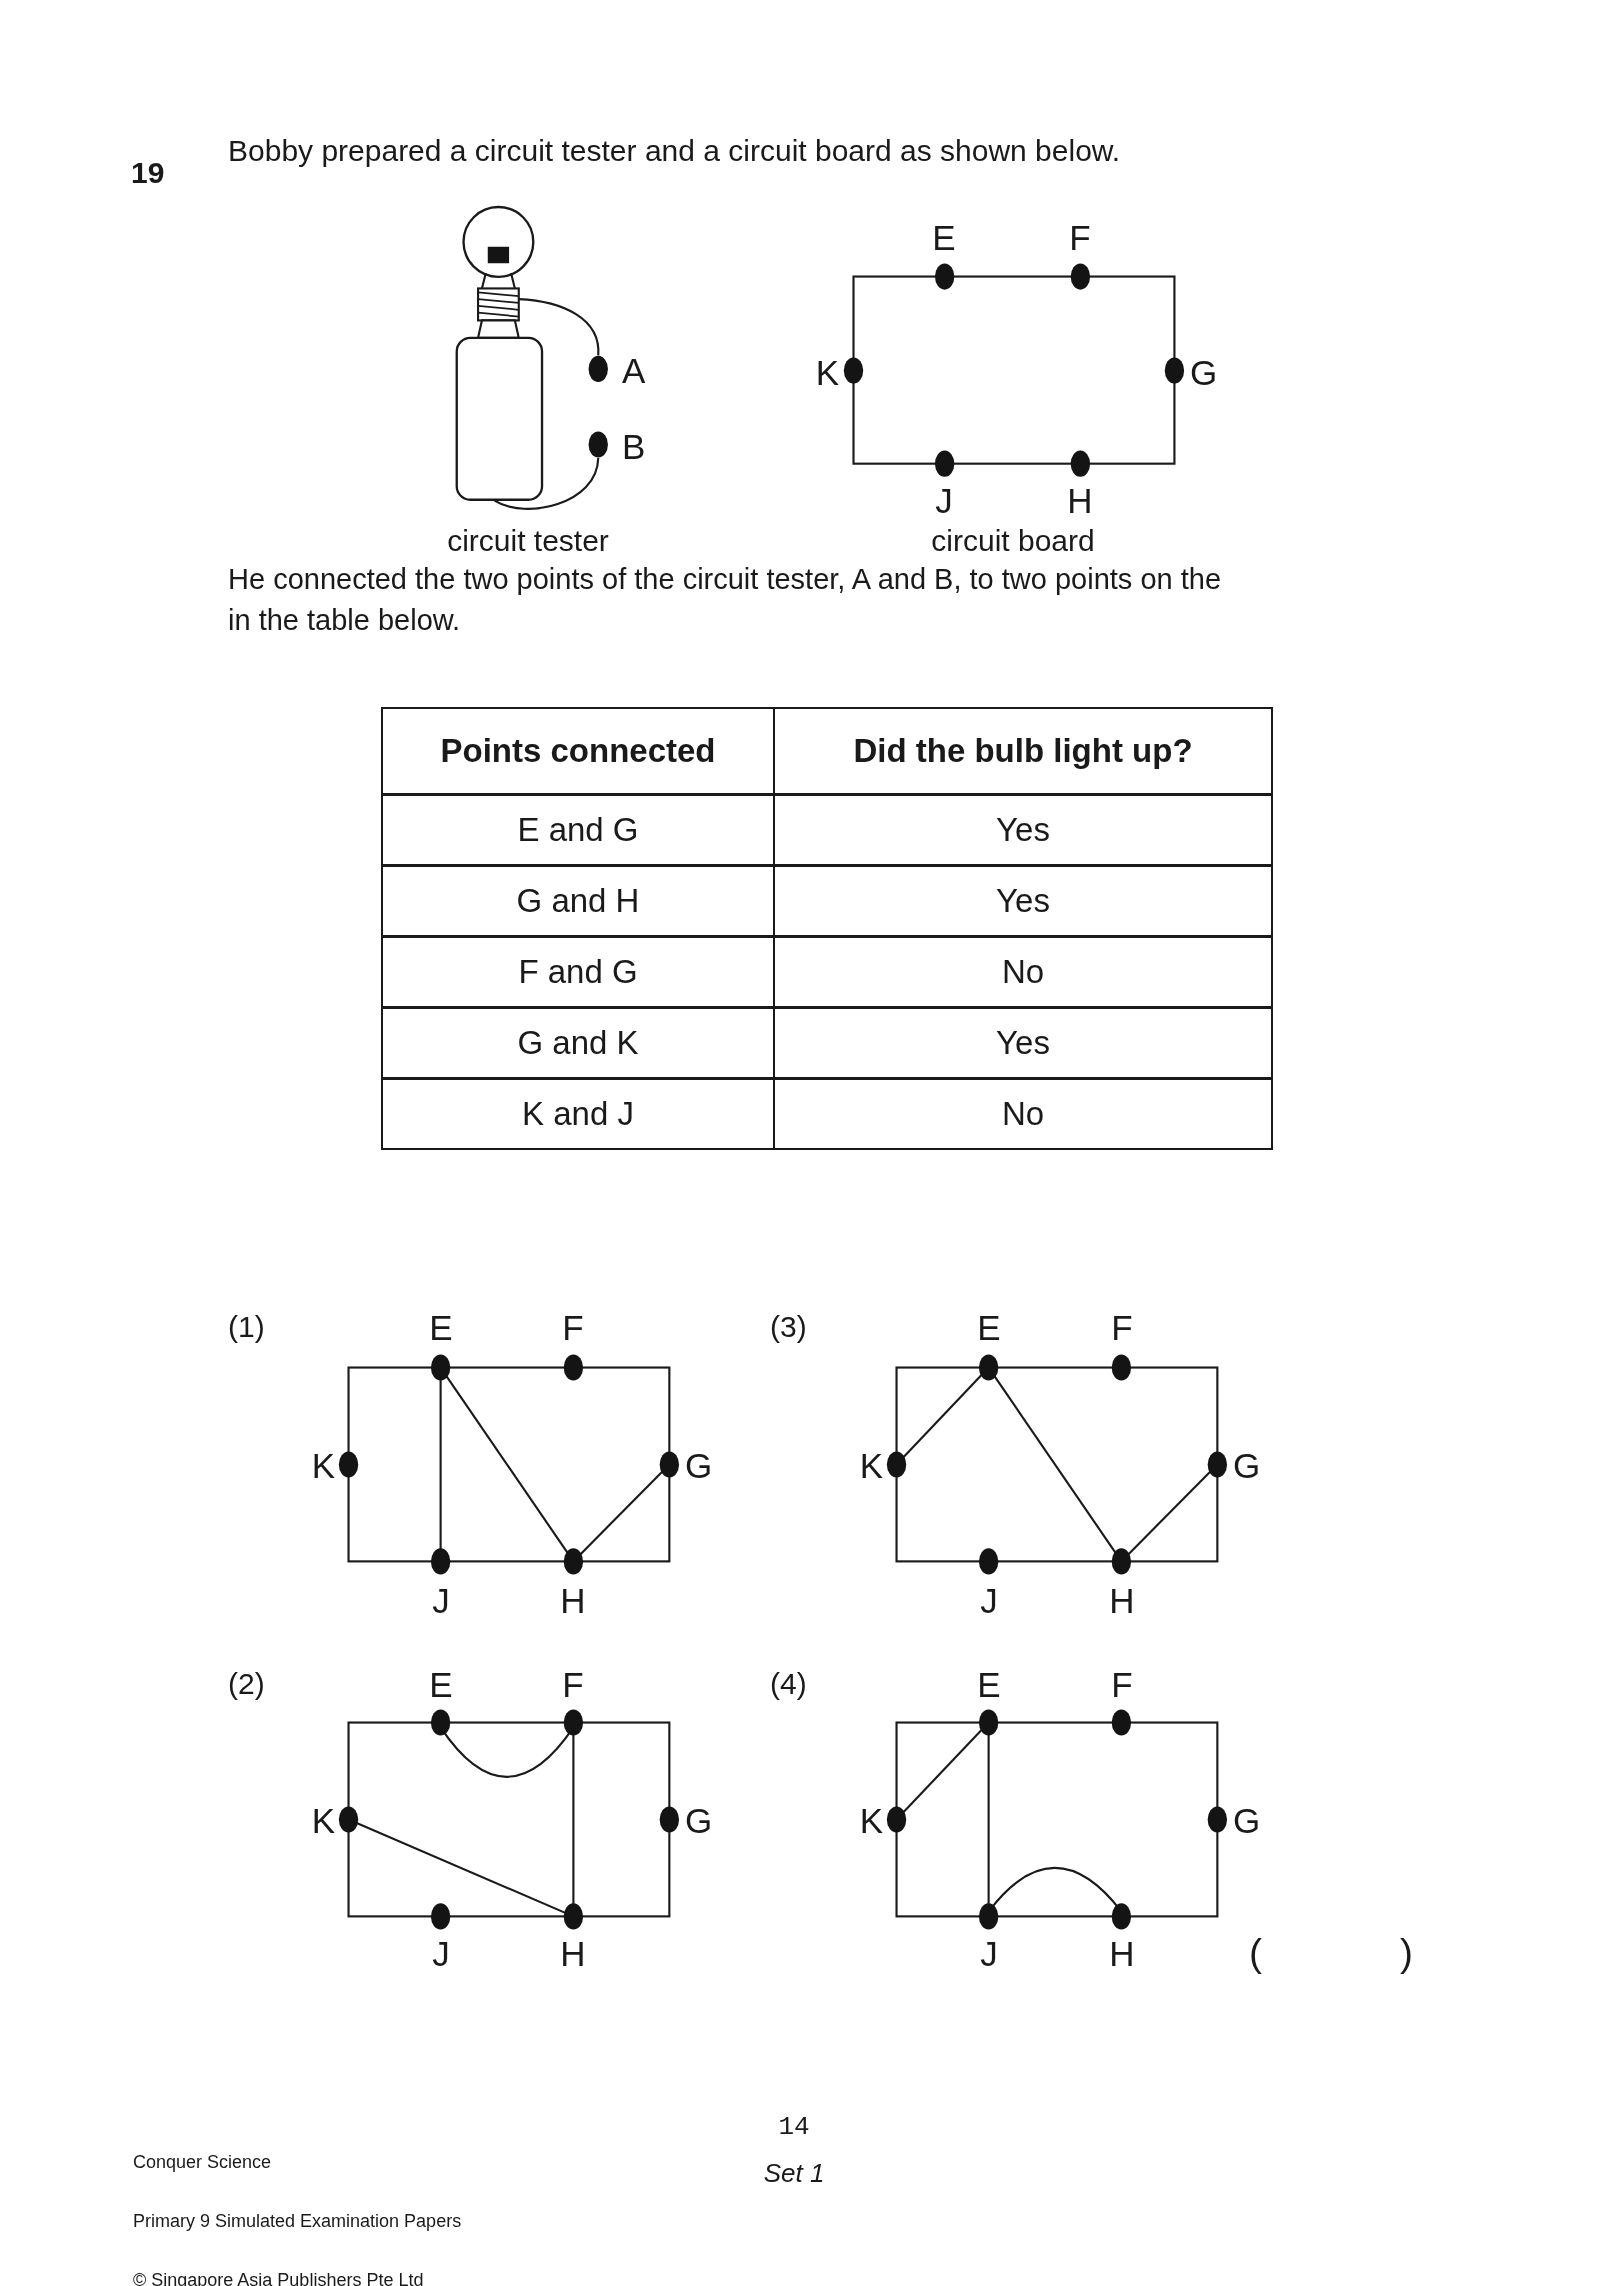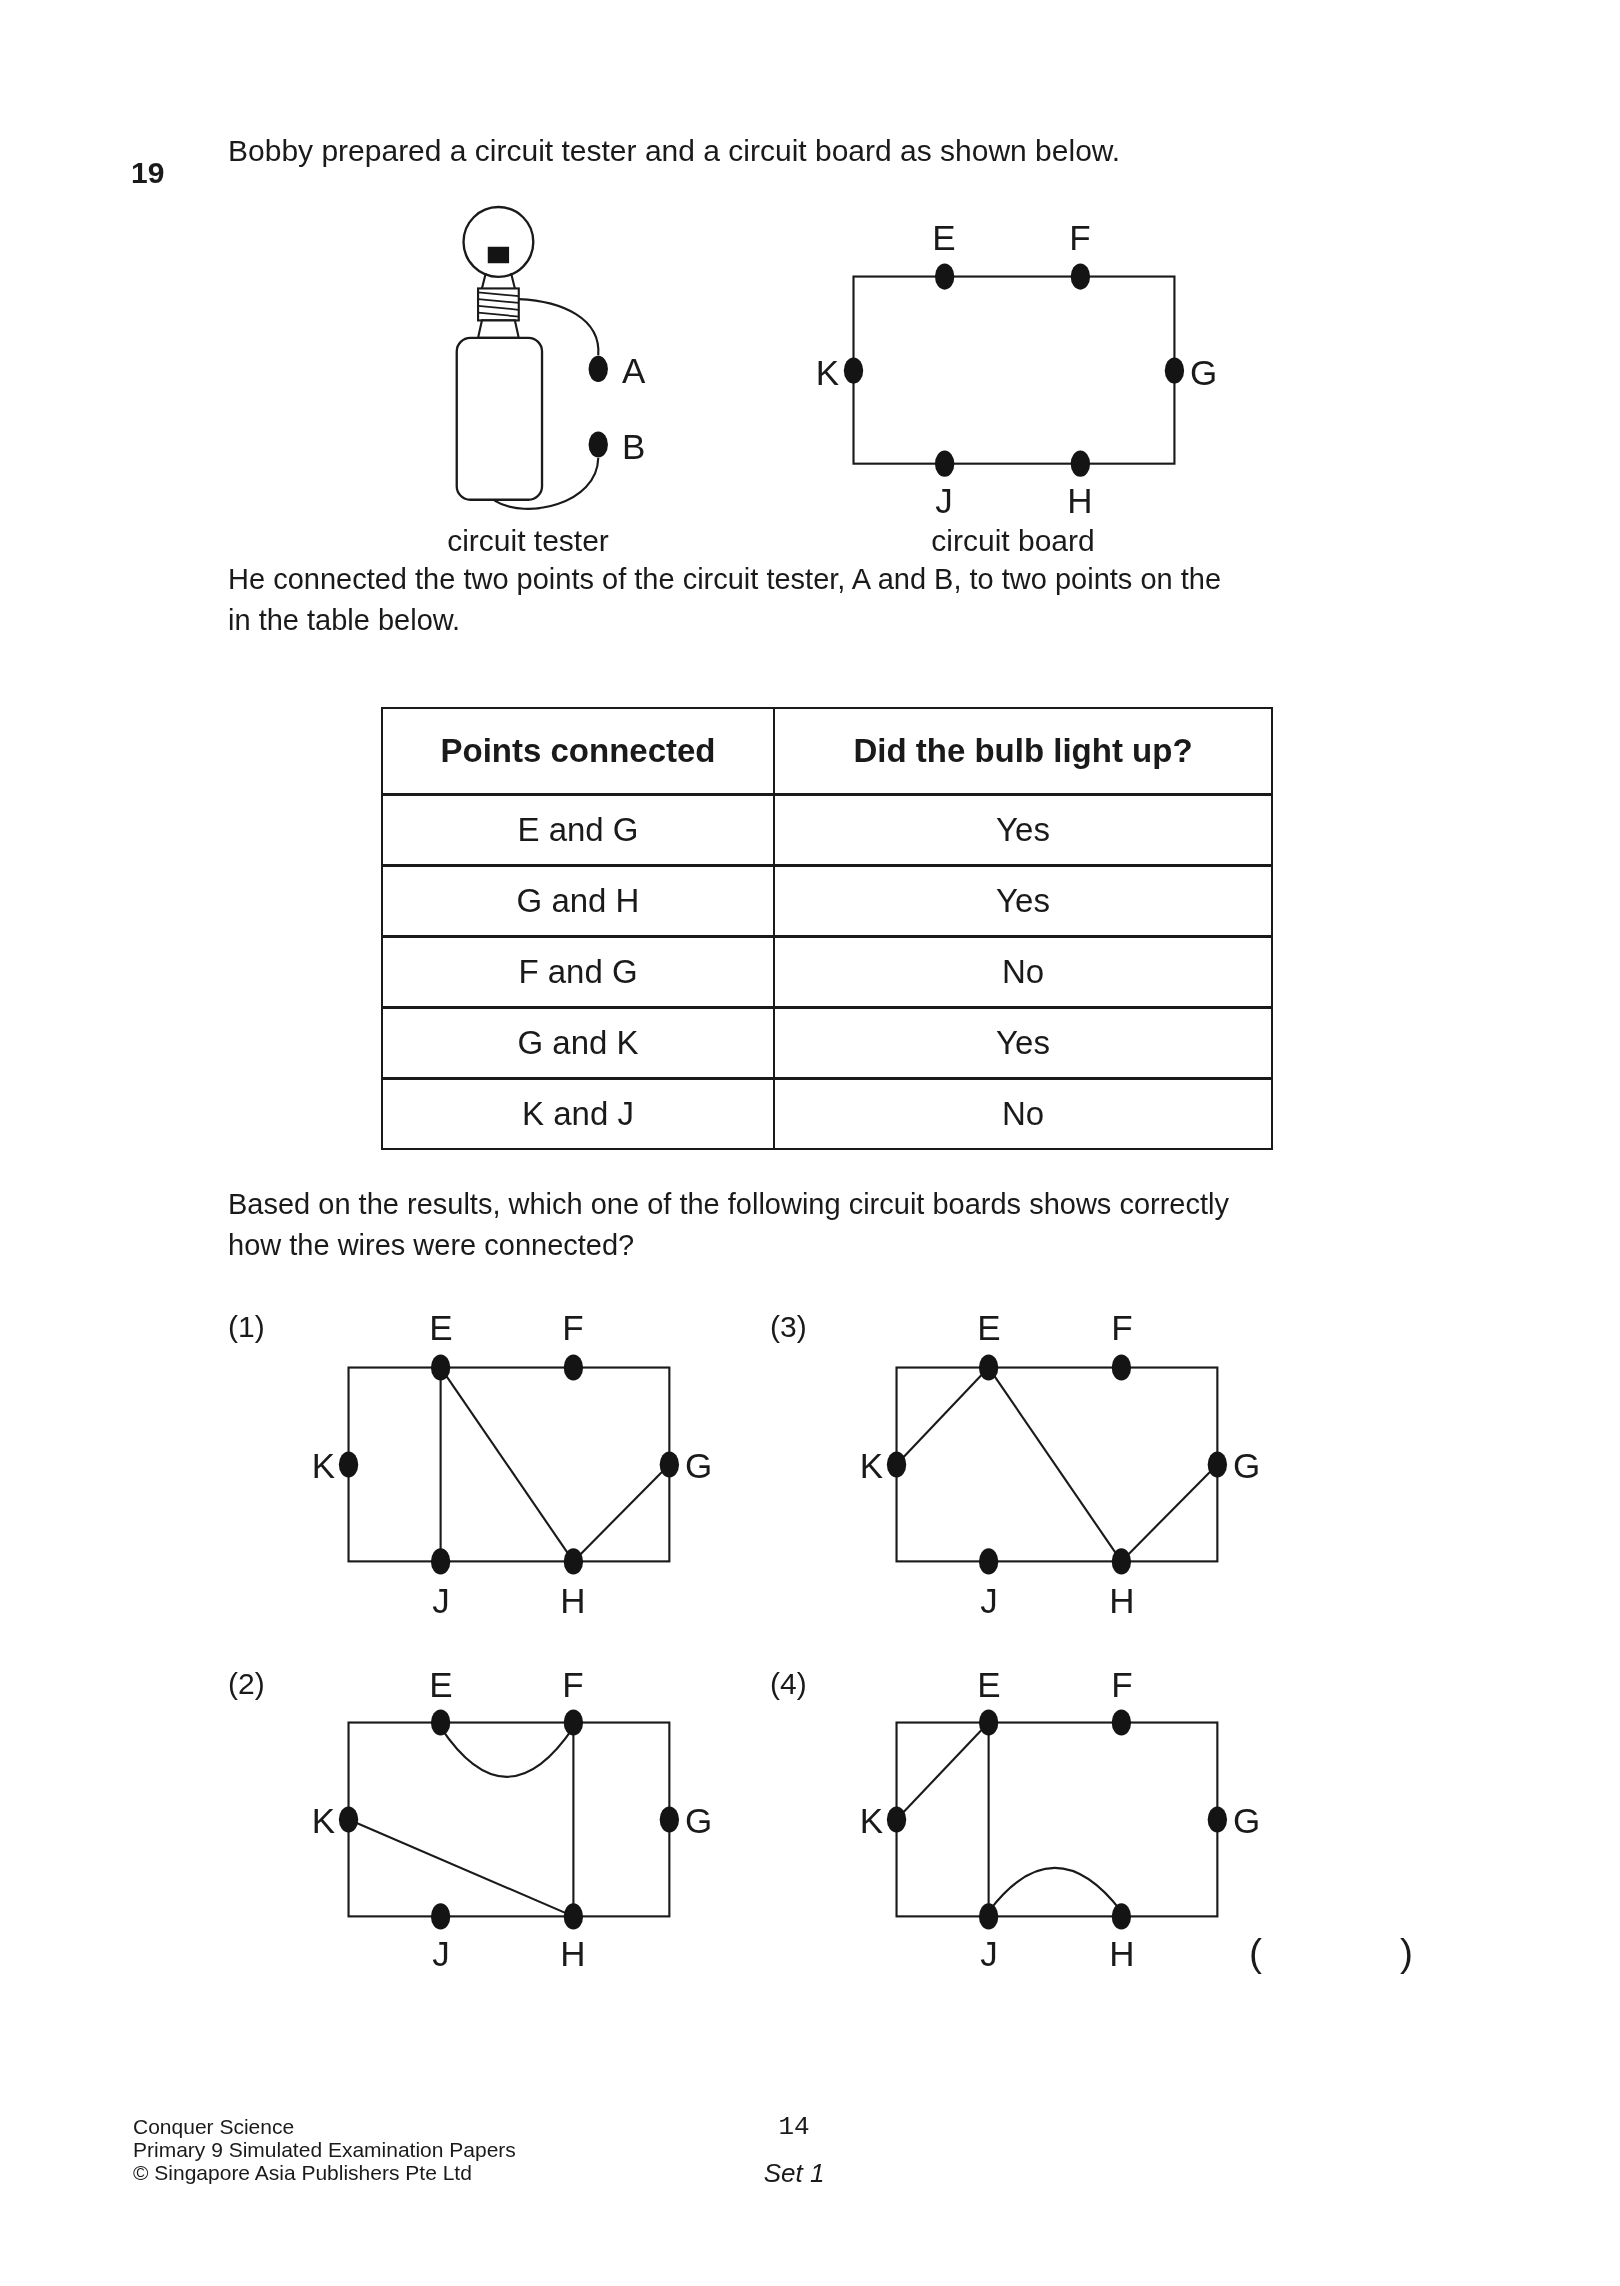--- a/index.html
+++ b/index.html
@@ -20,21 +20,21 @@
   .boardrect { stroke:#1a1a1a; stroke-width:2.2; fill:none; }
   .dot { fill:#141414; }
   table.obs { position:absolute; left:381px; top:707px; border-collapse:collapse; table-layout:fixed; }
   table.obs th, table.obs td {
     border:2.9px solid #1a1a1a; text-align:center; vertical-align:middle;
     font-size:33px; padding:0;
   }
   table.obs th { height:84px; font-weight:bold; }
   table.obs td { height:68px; font-weight:normal; border-top-width:3.9px; }
   .bracket { font-size:39px; }
-  .footer-line { font-size:21px; line-height:23px; white-space:nowrap; }
+  .footer-line { font-size:18px; line-height:23px; white-space:nowrap;margin-top:36px; }
   .pageno { font-size:26px; white-space:nowrap; transform:translateX(-50%);font-family:Liberation Mono, monospace; }
   .setno { font-size:26px; font-style:italic; white-space:nowrap; transform:translateX(-50%); }
 </style>
 </head>
 <body>
 
 <div id="page">
 
   <div class="abs qnum" style="left:131px; top:134px;margin-top:22px;">19</div>
   <div class="abs qtext" style="left:228px; top:134px; white-space:nowrap;">Bobby prepared a circuit tester and a circuit board as shown below.</div>
@@ -106,24 +106,20 @@
         <td>G and K</td>
         <td>Yes</td>
       </tr>
       <tr>
         <td>K and J</td>
         <td>No</td>
       </tr>
     </tbody>
   </table>
 
-  <div class="abs txt" style="left:228px; top:1184px;">
-    <span style="display:block">Based on the results, which one of the following circuit boards shows correctly</span>
-    <span style="display:block">how the wires were connected?</span>
-  </div>
 
   <div class="abs optnum" style="left:228px; top:1310px;">(1)</div>
   <div class="abs optnum" style="left:770px; top:1310px;">(3)</div>
   <div class="abs optnum" style="left:228px; top:1667px;">(2)</div>
   <div class="abs optnum" style="left:770px; top:1667px;">(4)</div>
 
   <svg class="abs" style="left:329px; top:1353px;" width="388" height="252" viewBox="0 0 400 260">
     <rect x="20" y="15" width="331" height="200" class="boardrect"></rect>
     <line x1="115" y1="15" x2="115" y2="215" class="wireline"></line>
     <line x1="115" y1="15" x2="252" y2="215" class="wireline"></line>

